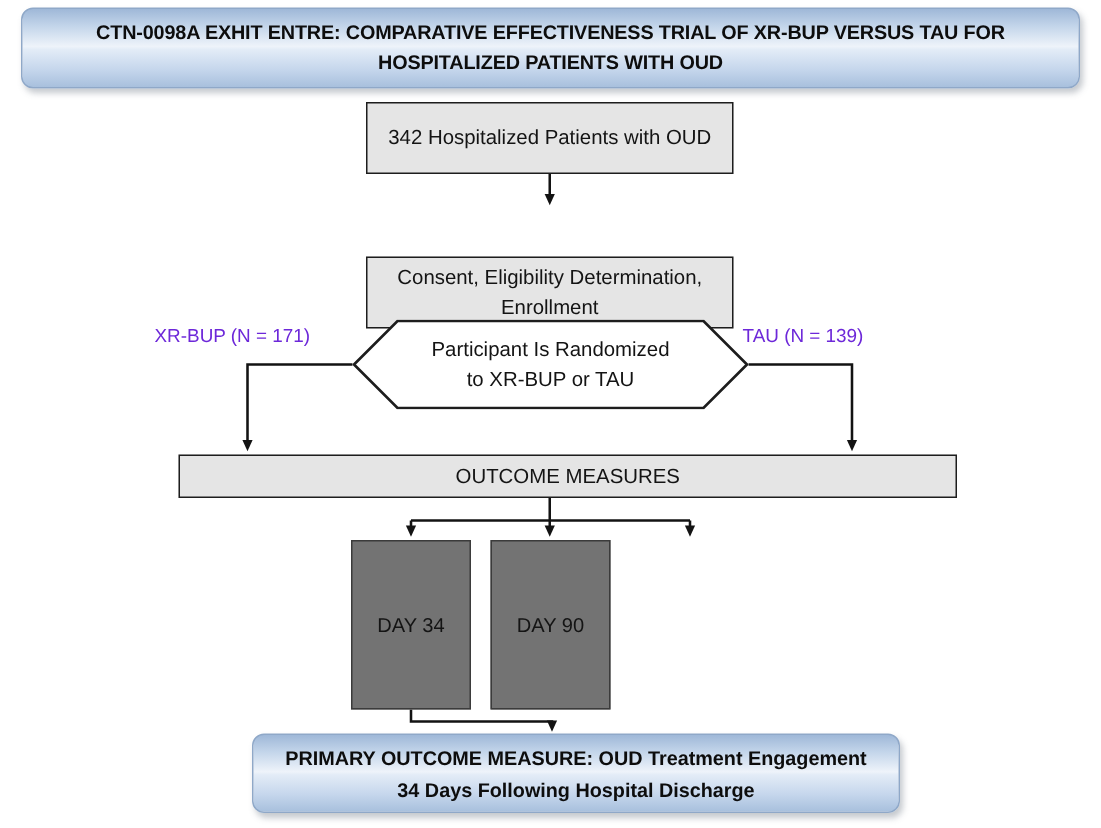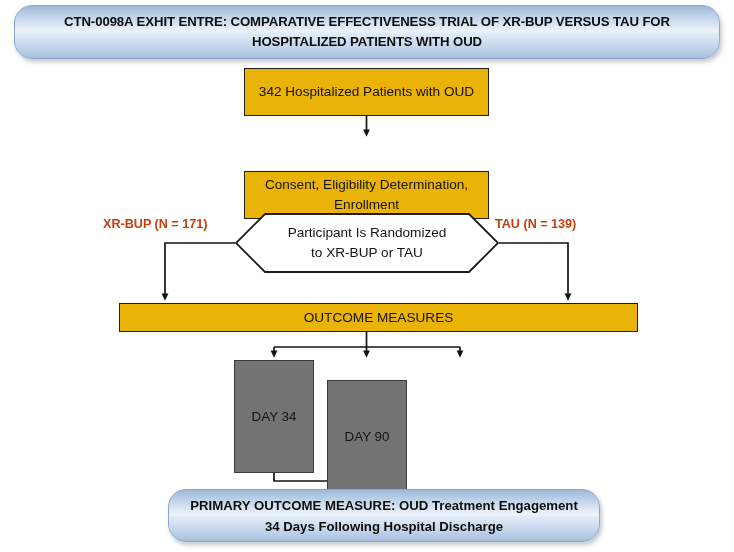--- a/index.html
+++ b/index.html
@@ -16,21 +16,21 @@
     height: 552px;
     background: #ffffff;
     overflow: hidden;
   }
 
   
   .banner {
     position: absolute;
     box-sizing: border-box;
     border: 1px solid #8fa8c8;
-    border-radius: 18px;
+    border-radius: 8px;
     background: linear-gradient(to bottom,
         #9fb8d8 0%,
         #c3d5ea 22%,
         #eef3fa 48%,
         #e3ecf7 52%,
         #c5d6ec 78%,
         #a8c0dd 100%);
     box-shadow: 2px 3px 4px rgba(90,100,115,0.35);
     display: flex;
     align-items: center;
@@ -56,21 +56,21 @@
     height: 53px;
     font-size: 13.2px;
     line-height: 21px;
     padding: 0 14px;
   }
 
   
   .pbox {
     position: absolute;
     box-sizing: border-box;
-    background: #eab308;
+    background: #e5e5e5;
     border: 1.6px solid #1d1d1d;
     display: flex;
     align-items: center;
     justify-content: center;
     text-align: center;
     color: #141414;
     font-size: 13.6px;
     line-height: 20px;
   }
   #box-patients {
@@ -117,23 +117,23 @@
     justify-content: center;
     text-align: center;
     font-size: 13.6px;
     line-height: 20px;
     color: #141414;
   }
 
   
   .arm-label {
     position: absolute;
-    color: #c2410c;
+    color: #6d28d9;
     font-size: 12.6px;
-    font-weight: bold;
+    font-weight: normal;
     white-space: nowrap;
   }
   #label-xrbup { left: 103px; top: 217px; }
   #label-tau   { left: 495px; top: 217px; }
 
   
   .daybox {
     position: absolute;
     box-sizing: border-box;
     background: #737373;
@@ -141,21 +141,21 @@
     display: flex;
     align-items: center;
     justify-content: center;
     text-align: center;
     color: #141414;
     font-size: 13.4px;
     top: 360px;
     height: 113px;
   }
   #day-34  { left: 234px; width: 80px; }
-  #day-90  { left: 327px; width: 80px; margin-top: 20px; }
+  #day-90  { left: 327px; width: 80px; }
   #day-180 { left: 420px; width: 80px; }
 
   
   #connectors {
     position: absolute;
     left: 0; top: 0;
     width: 734px;
     height: 552px;
     pointer-events: none;
   }

